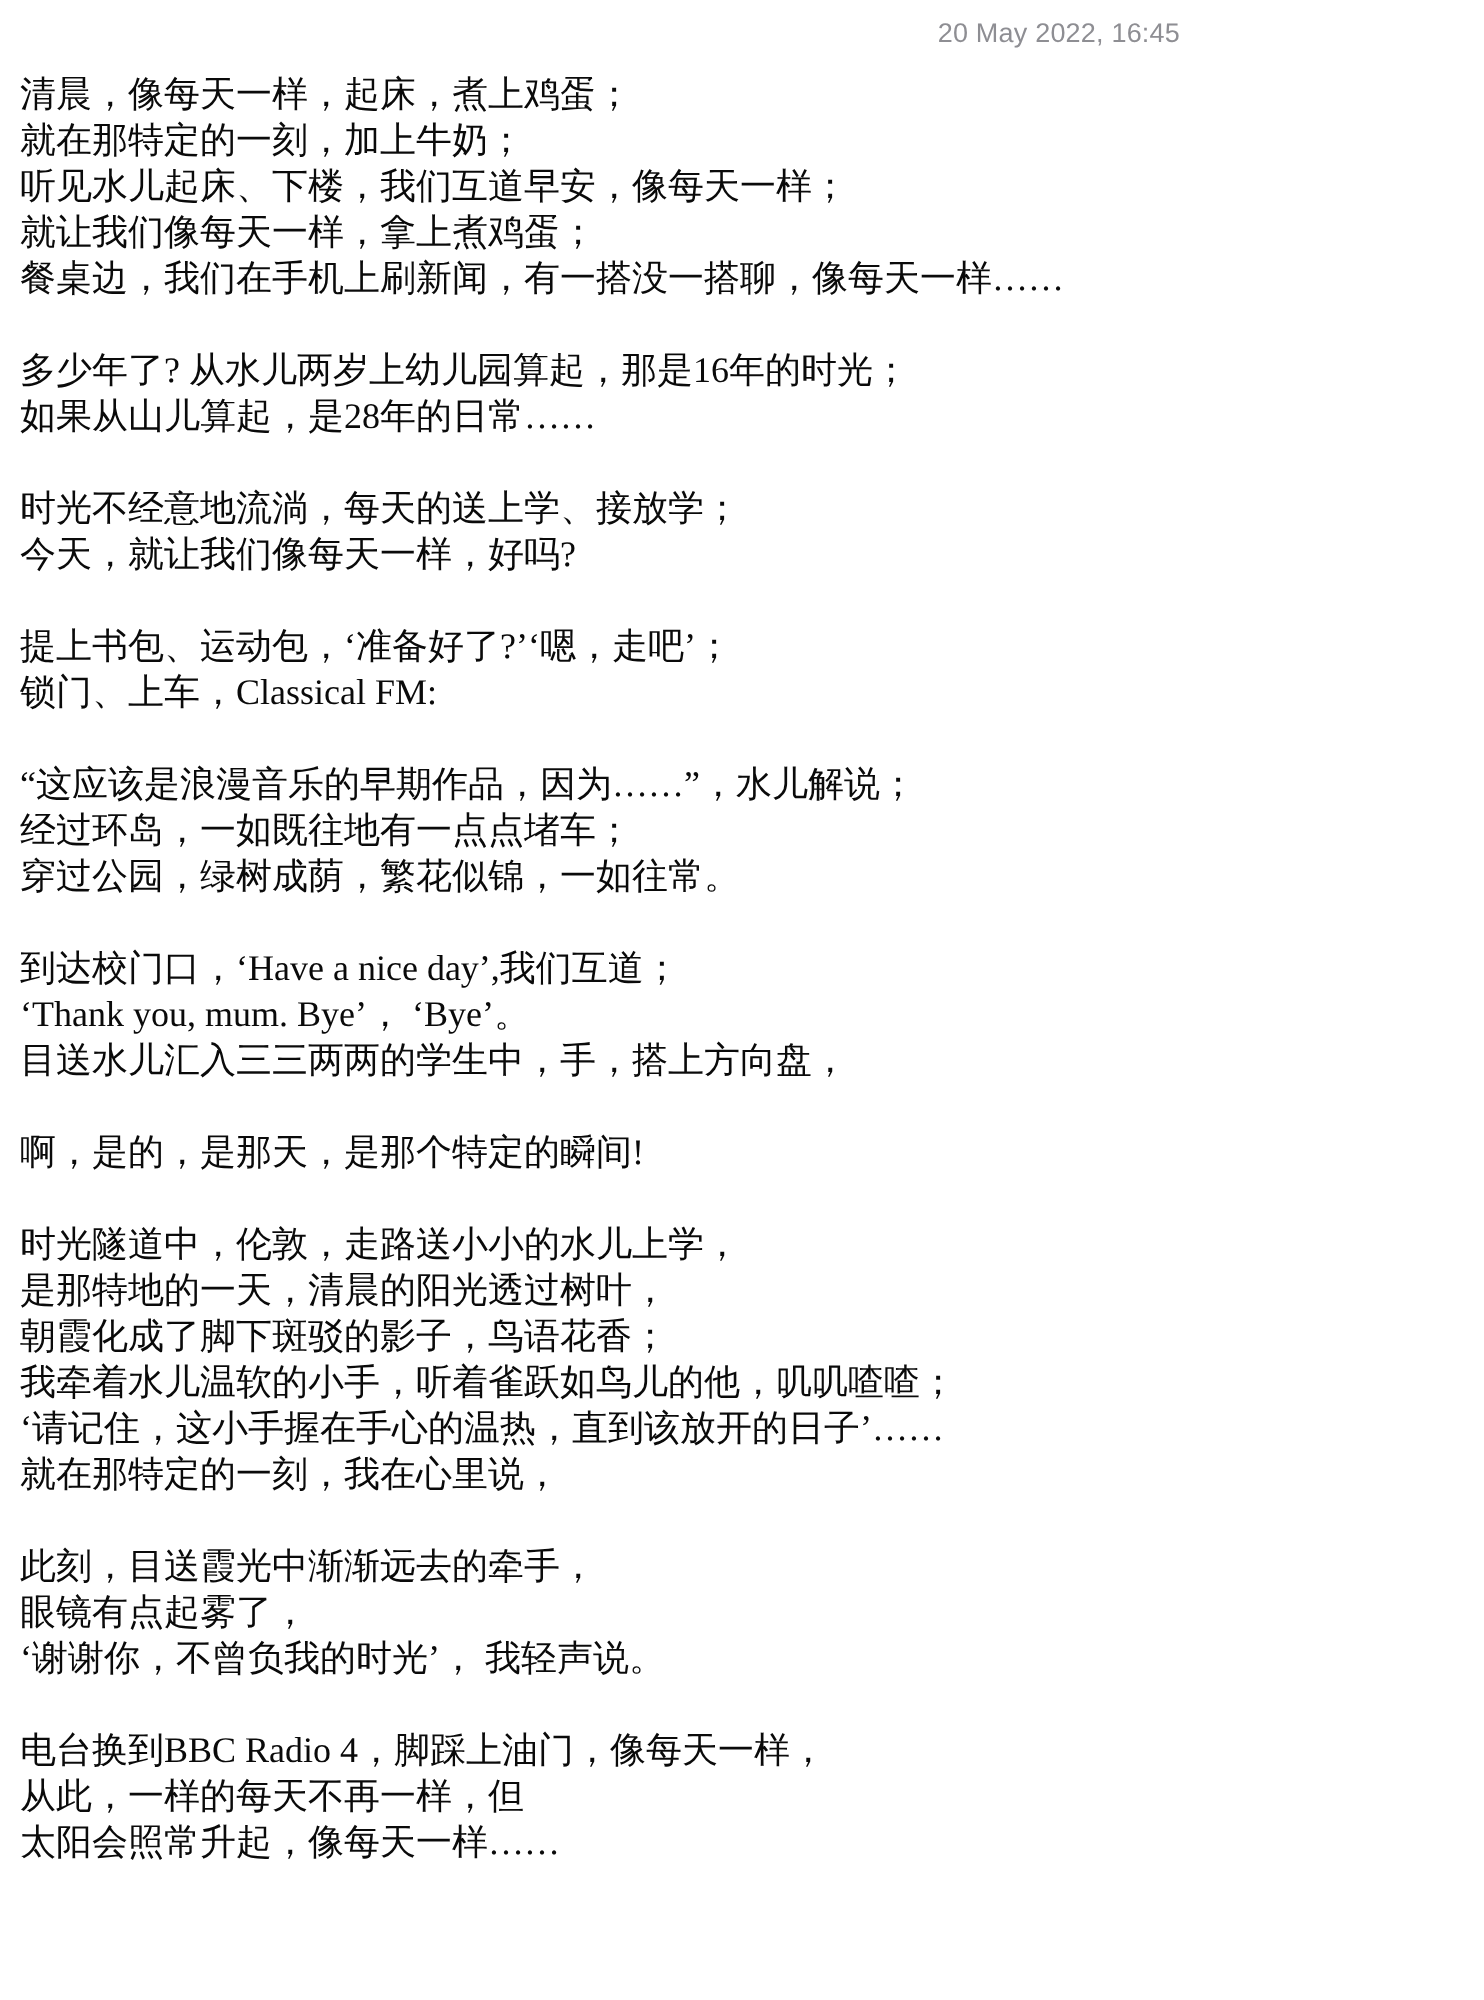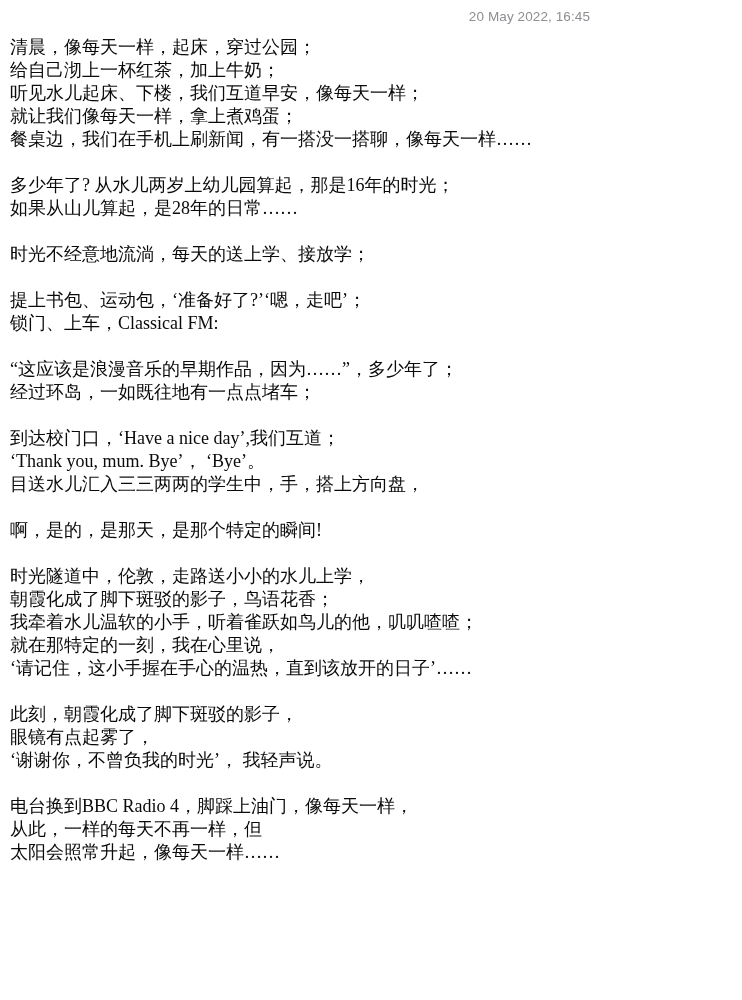--- a/index.html
+++ b/index.html
@@ -40,58 +40,61 @@
 </style>
 </head>
 <body>
 
 <div class="page">
   <div class="header">
     <span>20 May 2022, 16:45</span>
   </div>
   <div class="content">
       <div class="paragraph">
-        <div class="text-line">清晨，像每天一样，起床，穿过公园；</div>
-        <div class="text-line">给自己沏上一杯红茶，加上牛奶；</div>
+        <div class="text-line">清晨，像每天一样，起床，煮上鸡蛋；</div>
+        <div class="text-line">就在那特定的一刻，加上牛奶；</div>
         <div class="text-line">听见水儿起床、下楼，我们互道早安，像每天一样；</div>
         <div class="text-line">就让我们像每天一样，拿上煮鸡蛋；</div>
         <div class="text-line">餐桌边，我们在手机上刷新闻，有一搭没一搭聊，像每天一样……</div>
       </div>
       <div class="paragraph">
         <div class="text-line">多少年了? 从水儿两岁上幼儿园算起，那是16年的时光；</div>
         <div class="text-line">如果从山儿算起，是28年的日常……</div>
       </div>
       <div class="paragraph">
         <div class="text-line">时光不经意地流淌，每天的送上学、接放学；</div>
+        <div class="text-line">今天，就让我们像每天一样，好吗?</div>
       </div>
       <div class="paragraph">
         <div class="text-line">提上书包、运动包，‘准备好了?’‘嗯，走吧’；</div>
         <div class="text-line">锁门、上车，Classical FM:</div>
       </div>
       <div class="paragraph">
-        <div class="text-line">“这应该是浪漫音乐的早期作品，因为……”，多少年了；</div>
+        <div class="text-line">“这应该是浪漫音乐的早期作品，因为……”，水儿解说；</div>
         <div class="text-line">经过环岛，一如既往地有一点点堵车；</div>
+        <div class="text-line">穿过公园，绿树成荫，繁花似锦，一如往常。</div>
       </div>
       <div class="paragraph">
         <div class="text-line">到达校门口，‘Have a nice day’,我们互道；</div>
         <div class="text-line">‘Thank you, mum. Bye’， ‘Bye’。</div>
         <div class="text-line">目送水儿汇入三三两两的学生中，手，搭上方向盘，</div>
       </div>
       <div class="paragraph">
         <div class="text-line">啊，是的，是那天，是那个特定的瞬间!</div>
       </div>
       <div class="paragraph">
         <div class="text-line">时光隧道中，伦敦，走路送小小的水儿上学，</div>
+        <div class="text-line">是那特地的一天，清晨的阳光透过树叶，</div>
         <div class="text-line">朝霞化成了脚下斑驳的影子，鸟语花香；</div>
         <div class="text-line">我牵着水儿温软的小手，听着雀跃如鸟儿的他，叽叽喳喳；</div>
+        <div class="text-line">‘请记住，这小手握在手心的温热，直到该放开的日子’……</div>
         <div class="text-line">就在那特定的一刻，我在心里说，</div>
-        <div class="text-line">‘请记住，这小手握在手心的温热，直到该放开的日子’……</div>
       </div>
       <div class="paragraph">
-        <div class="text-line">此刻，朝霞化成了脚下斑驳的影子，</div>
+        <div class="text-line">此刻，目送霞光中渐渐远去的牵手，</div>
         <div class="text-line">眼镜有点起雾了，</div>
         <div class="text-line">‘谢谢你，不曾负我的时光’， 我轻声说。</div>
       </div>
       <div class="paragraph">
         <div class="text-line">电台换到BBC Radio 4，脚踩上油门，像每天一样，</div>
         <div class="text-line">从此，一样的每天不再一样，但</div>
         <div class="text-line">太阳会照常升起，像每天一样……</div>
       </div>
     </div>
 </div>

